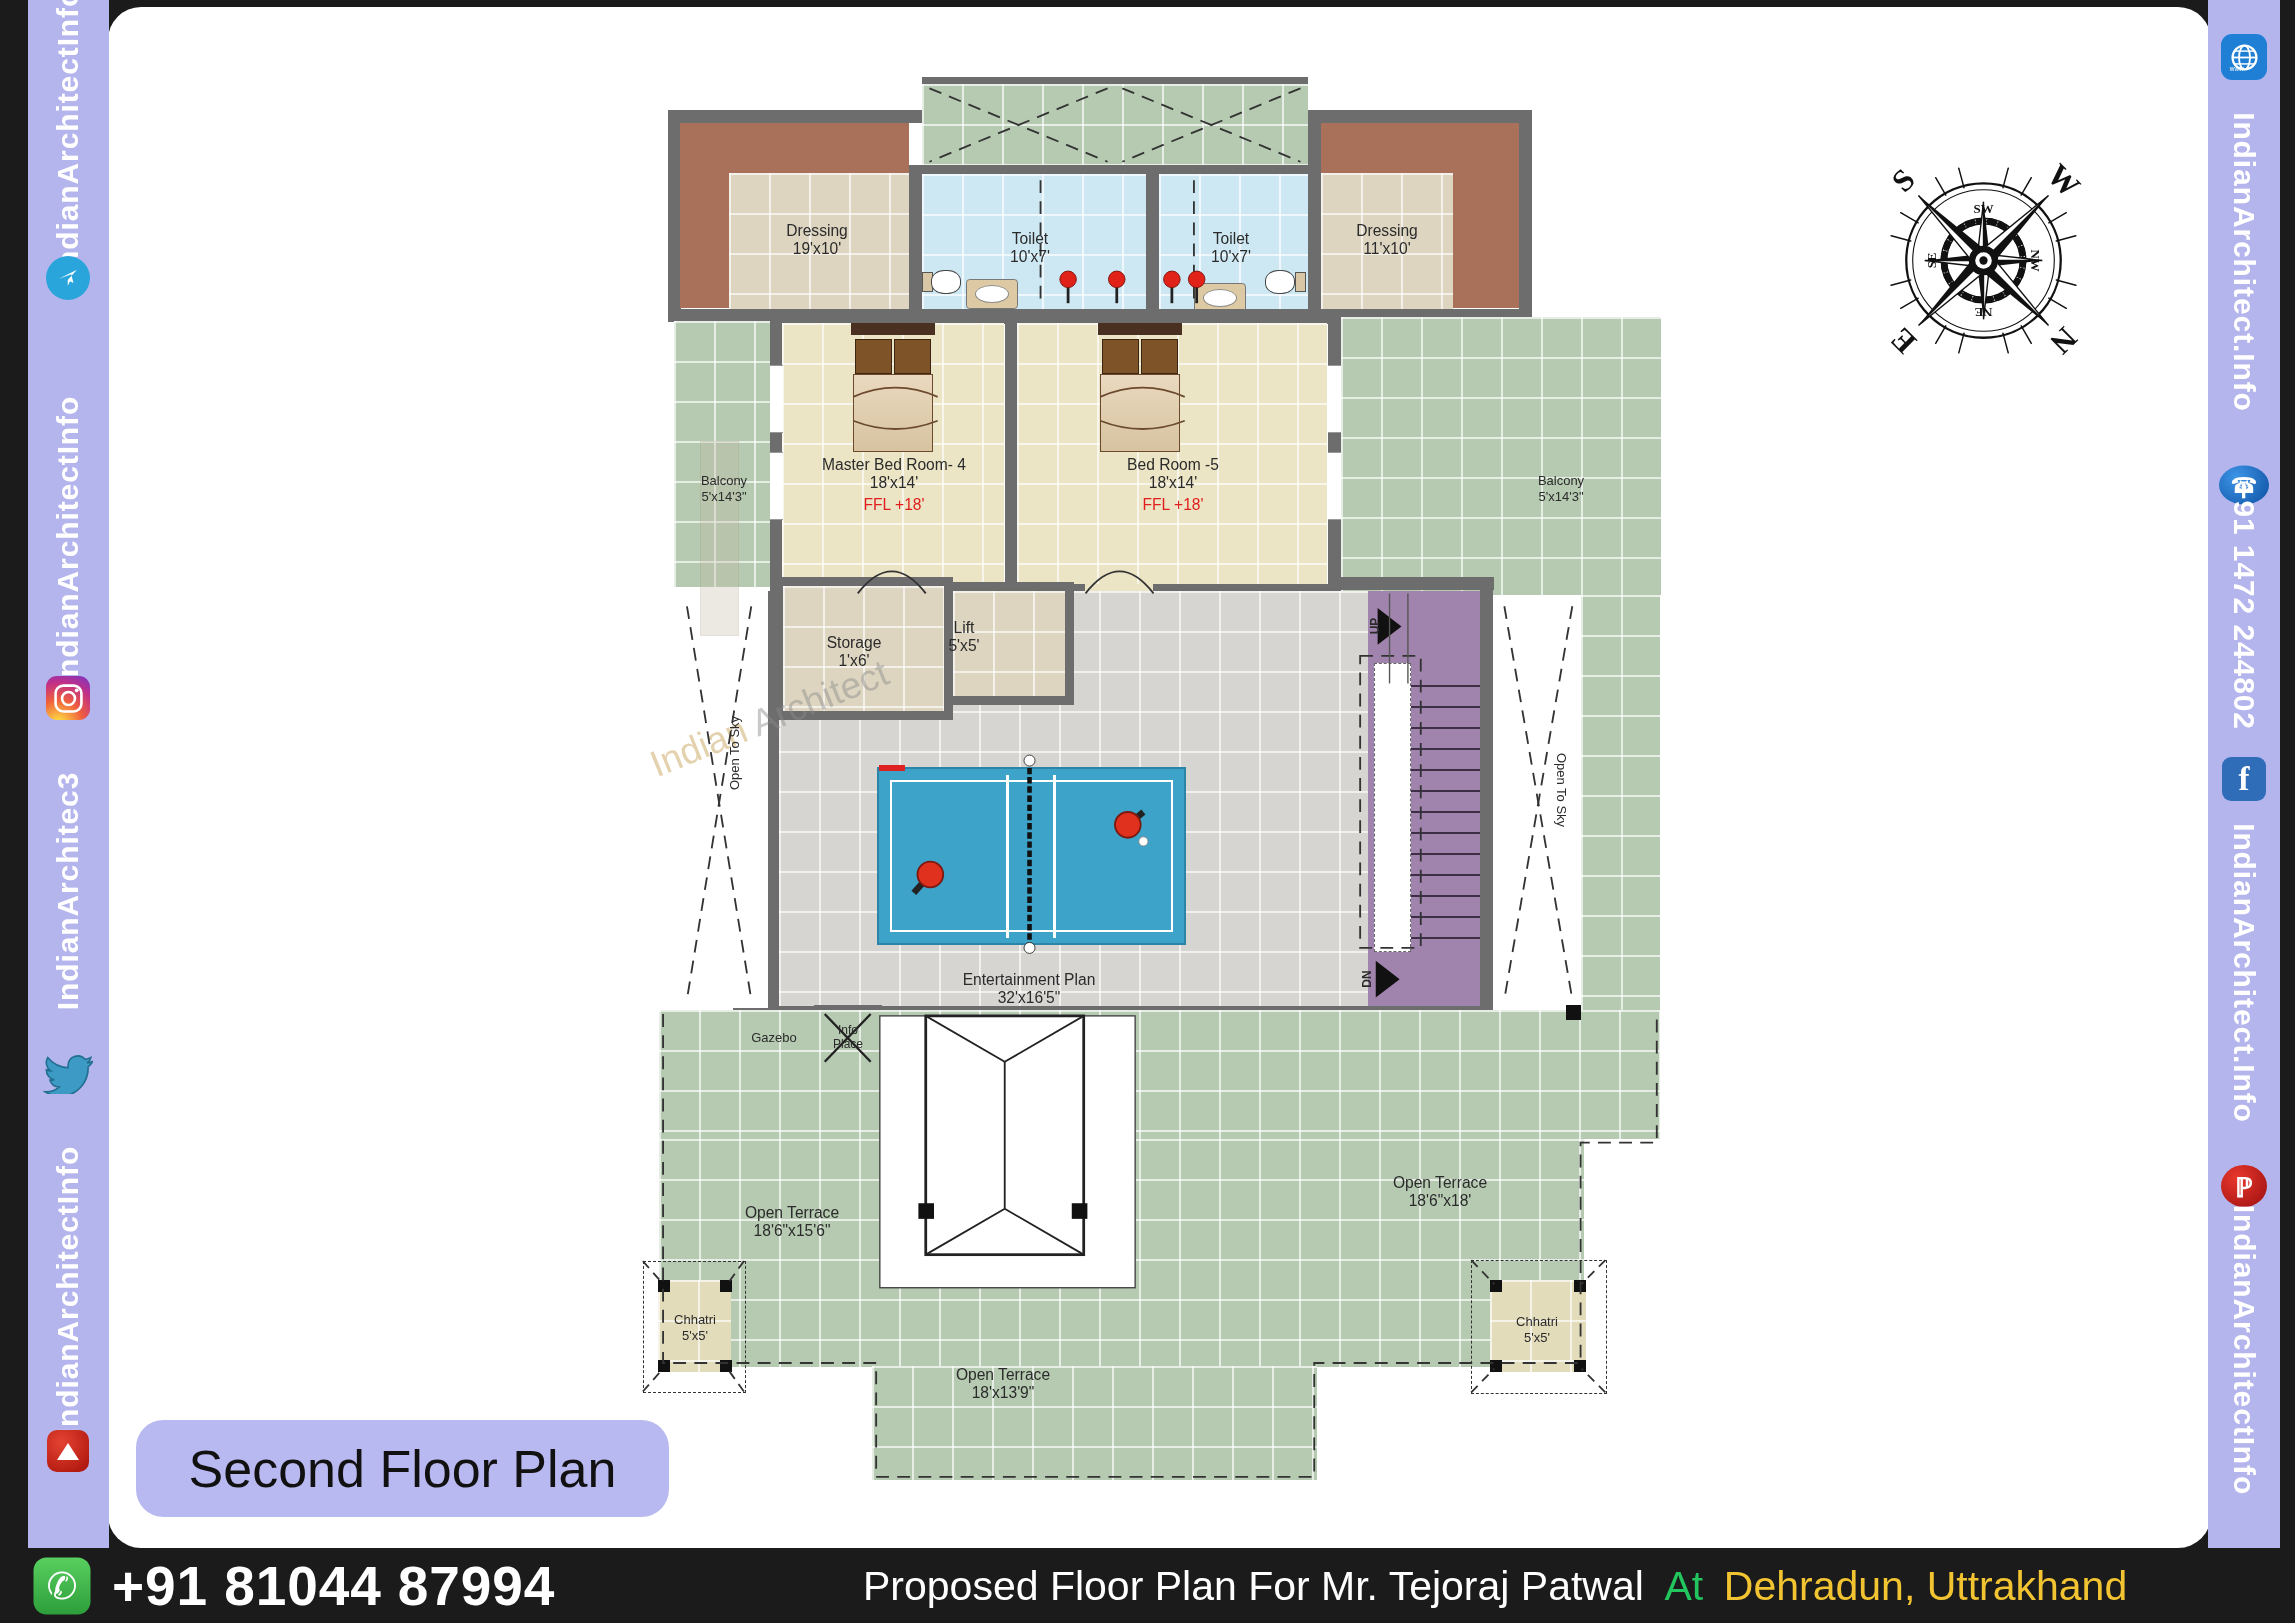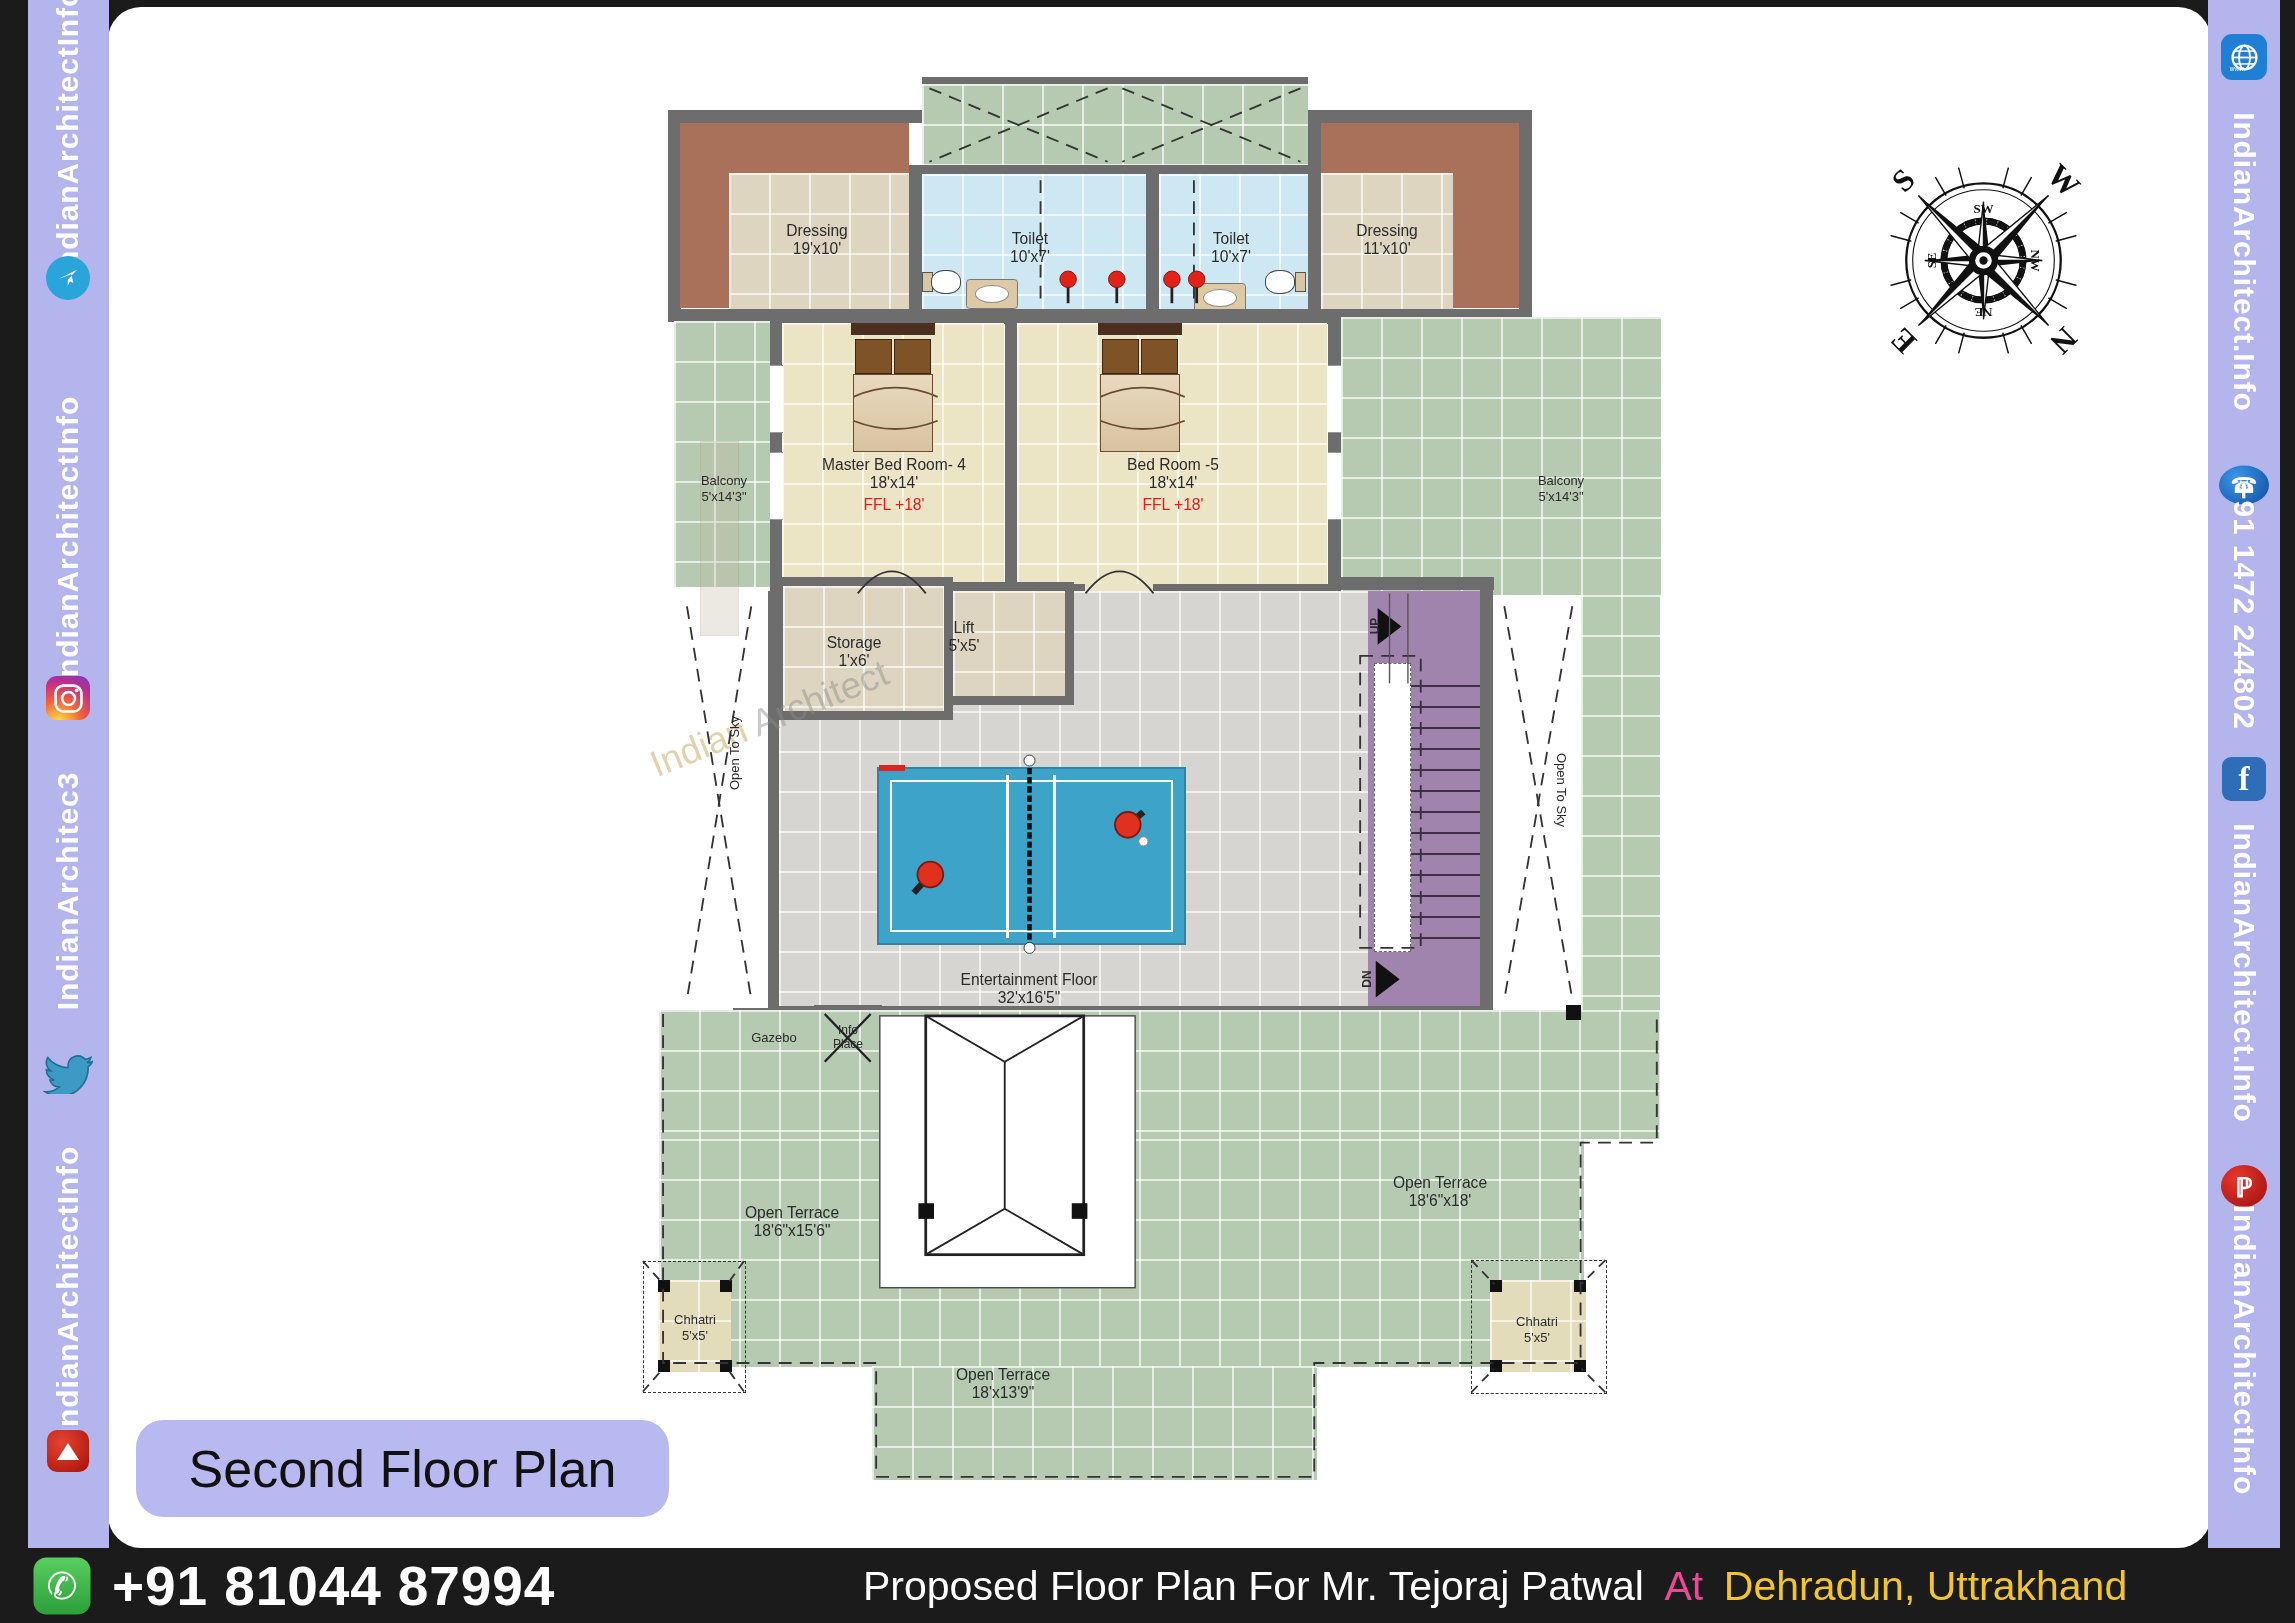--- a/index.html
+++ b/index.html
@@ -22,21 +22,21 @@
   .tri-up{width:0;height:0;border-left:11px solid transparent;border-right:11px solid transparent;border-bottom:17.4px solid #fff;}
   .ic-web{width:46px;height:46px;border-radius:11px;background:#1f7fd4;color:#fff;}
   .ic-ph{width:50px;height:39px;border-radius:50%;background:radial-gradient(circle at 35% 30%,#3d95e8,#0d4fa0);color:#fff;font-size:22px;}
   .ic-fb{width:44px;height:44px;border-radius:9.2px;background:#2f6db8;color:#fff;font-weight:bold;font-size:33px;font-family:"Liberation Serif",serif;}
   .ic-pin{width:46px;height:42px;border-radius:50%;background:radial-gradient(circle at 35% 30%,#e8372c,#9c0f0f);color:#fff;font-weight:bold;font-size:27.5px;}
   .ic-wa{width:57px;height:57px;border-radius:13px;background:linear-gradient(180deg,#59cf5f,#2d9e3a);color:#fff;font-size:37px;display:flex;align-items:center;justify-content:center;}
   
   .footer{position:absolute;left:0;top:1548px;width:2296px;height:75px;background:#1b1b1b;color:#eee;}
   .wa-num{position:absolute;left:112px;top:50%;transform:translateY(-50%);font-size:55px;font-weight:bold;color:#ffffff;letter-spacing:0.9px;}
   .f-title{position:absolute;left:863px;top:50%;transform:translateY(-50%);font-size:41px;white-space:nowrap;}
-  .f-white{color:#fff;} .f-red{color:#ec4899;padding:0 9.2px;} .f-yellow{color:#f2c431;}
+  .f-white{color:#fff;} .f-red{color:#22c55e;padding:0 9.2px;} .f-yellow{color:#f2c431;}
   .title-box{position:absolute;left:136px;top:1420px;width:533px;height:97px;background:#b9b9f1;border-radius:27.5px;
              display:flex;align-items:center;justify-content:center;font-size:52px;color:#111;}
   
   .wall{position:absolute;background:#6d6d6d;}
   .gtile{background-image:linear-gradient(rgba(255,255,255,.65) 1.8px,transparent 1.8px),linear-gradient(90deg,rgba(255,255,255,.65) 1.8px,transparent 1.8px);background-size:40px 40px;}
   .beige{background-color:#ddd5c0;} .blue{background-color:#cde8f3;} .cream{background-color:#ebe4c5;}
   .green{background-color:#b5cab1;} .graybg{background-color:#d7d5d2;} .brown{background-color:#a9705a;}
   .purple{background-color:#a184ad;} .chh{background-color:#e3dcba;}
   .treads{background-image:repeating-linear-gradient(180deg,rgba(45,32,52,.85) 0 1.8px,transparent 1.8px 21px);}
   .void{background:#fff;border:1.8px dashed #666;}
@@ -452,21 +452,21 @@
     </div>
     <div class="lbl" style="left:854px;top:652px">
       <div>Storage</div>
         <div>1'x6'</div>
     </div>
     <div class="lbl" style="left:964px;top:637px">
       <div>Lift</div>
         <div>5'x5'</div>
     </div>
     <div class="lbl" style="left:1029px;top:989px">
-      <div>Entertainment Floor</div>
+      <div>Entertainment Plan</div>
         <div>32'x16'5"</div>
     </div>
     <div class="lbl small" style="left:774px;top:1038px">
       <div>Gazebo</div>
     </div>
     <div class="lbl tiny" style="left:848px;top:1038px">
       <div>Info</div>
         <div>Place</div>
     </div>
     <div class="lbl small vlbl-l" style="left:735px;top:753px">

